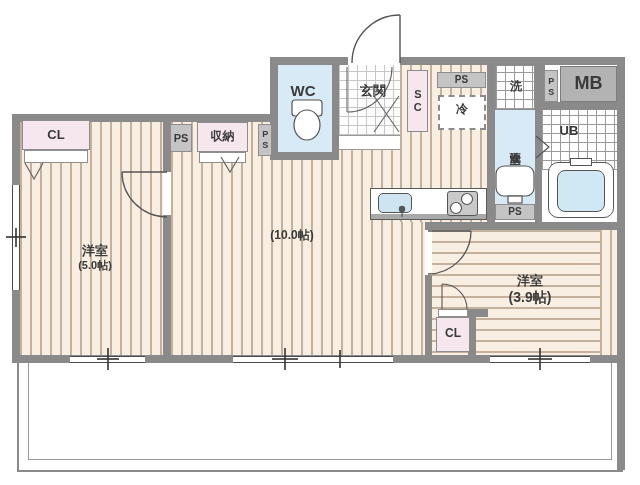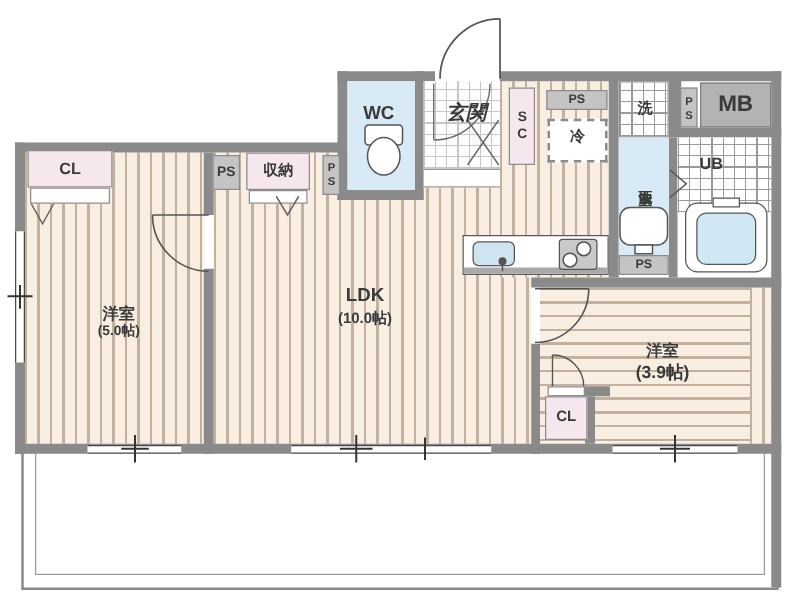--- a/index.html
+++ b/index.html
@@ -164,38 +164,37 @@
       <line x1="540" y1="348" x2="540" y2="370"></line>
         <line x1="528" y1="359" x2="552" y2="359"></line>
     </g>
   </svg>
 
   <div class="abs lbl" style="left:30px;top:126px;width:52px;height:18px;font-size:13px;">CL</div>
   <div class="abs lbl" style="left:169px;top:129px;width:24px;height:18px;">PS</div>
   <div class="abs lbl" style="left:197px;top:128px;width:51px;height:18px;font-size:12px;font-family:Liberation Serif, serif;">収納</div>
   <div class="abs lbl vt" style="left:258px;top:125px;width:14px;height:30px;font-size:9px;">PS</div>
   <div class="abs lbl" style="left:281px;top:82px;width:44px;height:18px;font-size:15px;">WC</div>
-  <div class="abs lbl" style="left:348px;top:83px;width:50px;height:16px;font-size:16px;font-style:italic;">玄関</div>
+  <div class="abs lbl" style="left:348px;top:83px;width:50px;height:16px;font-size:13px;">玄関</div>
   <div class="abs lbl vt" style="left:407px;top:78px;width:21px;height:46px;font-size:11px;">SC</div>
   <div class="abs lbl" style="left:437px;top:72px;width:49px;height:16px;font-size:10px;">PS</div>
   <div class="abs lbl" style="left:438px;top:100px;width:48px;height:20px;font-size:12px;">冷</div>
   <div class="abs lbl" style="left:498px;top:78px;width:36px;height:18px;font-size:12px;">洗</div>
   <div class="abs lbl vt" style="left:501px;top:118px;width:28px;height:52px;font-size:11px;">洗面室</div>
   <div class="abs lbl vt" style="left:544px;top:72px;width:14px;height:29px;font-size:9px;">PS</div>
   <div class="abs lbl" style="left:562px;top:74px;width:53px;height:18px;font-size:18px;">MB</div>
   <div class="abs lbl" style="left:551px;top:122px;width:36px;height:18px;font-size:13px;">UB</div>
   <div class="abs lbl" style="left:495px;top:205px;width:40px;height:14px;font-size:10px;">PS</div>
   <div class="abs lbl" style="left:438px;top:326px;width:30px;height:16px;font-size:12px;">CL</div>
 
   <div class="abs" style="left:45px;top:243px;width:100px;text-align:center;line-height:1.25;">
     <span style="font-size:13px;font-weight:600;display:block;">洋室</span>
     <span style="font-size:11px;font-weight:600;display:block;">(5.0帖)</span>
   </div>
   <div class="abs" style="left:232px;top:228px;width:120px;text-align:center;line-height:1.25;">
-    <span style="font-size:15px;font-weight:600;display:block;">LDK</span>
     <span style="font-size:12px;font-weight:600;display:block;">(10.0帖)</span>
   </div>
   <div class="abs" style="left:475px;top:273px;width:110px;text-align:center;line-height:1.25;">
     <span style="font-size:13px;font-weight:600;display:block;">洋室</span>
     <span style="font-size:14px;font-weight:600;display:block;">(3.9帖)</span>
   </div>
 
 </div>
 
 </body></html>

